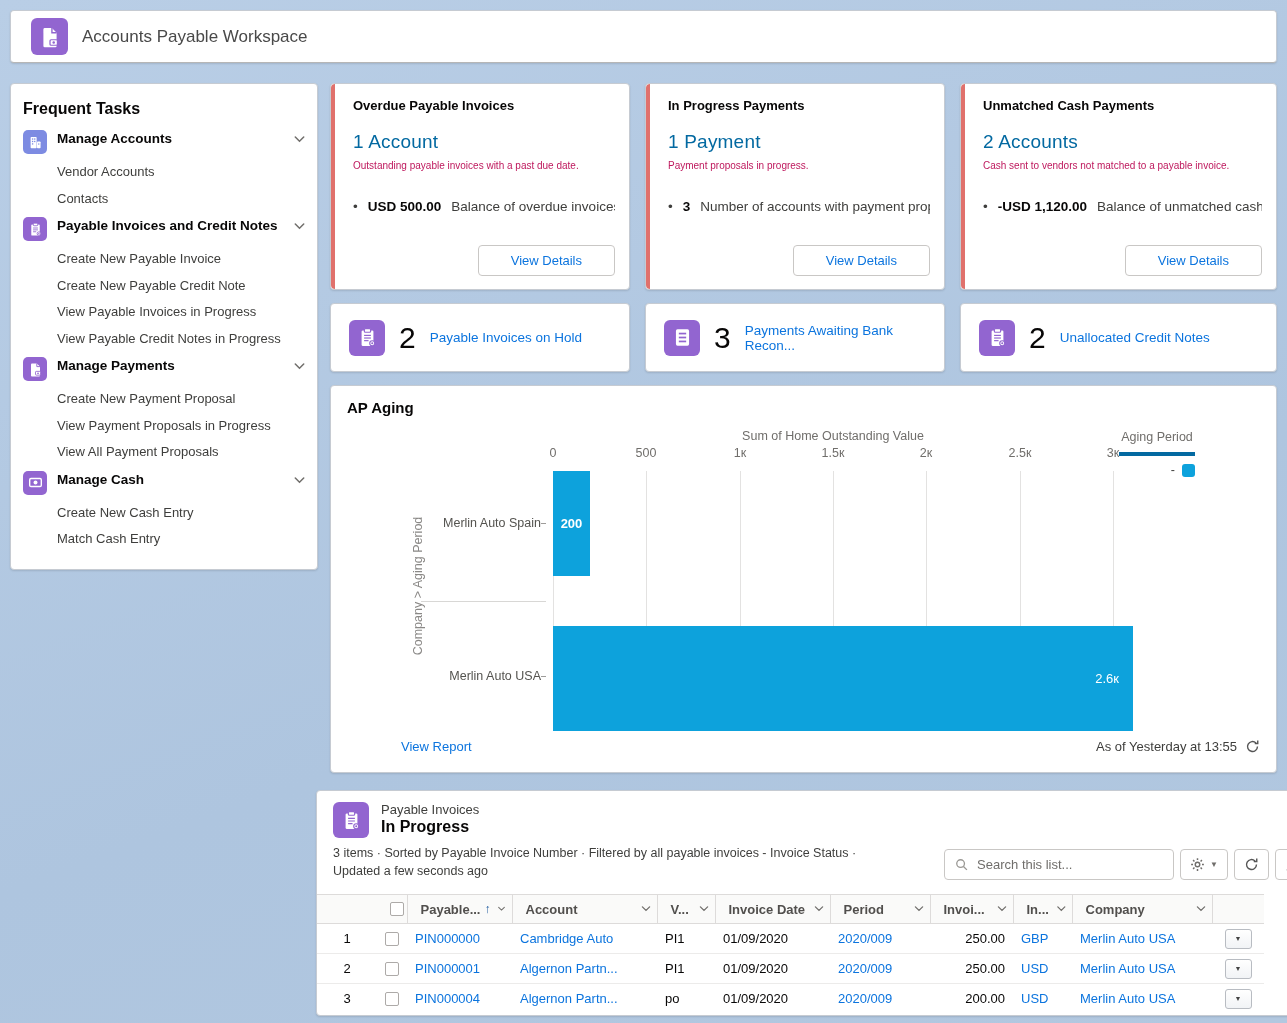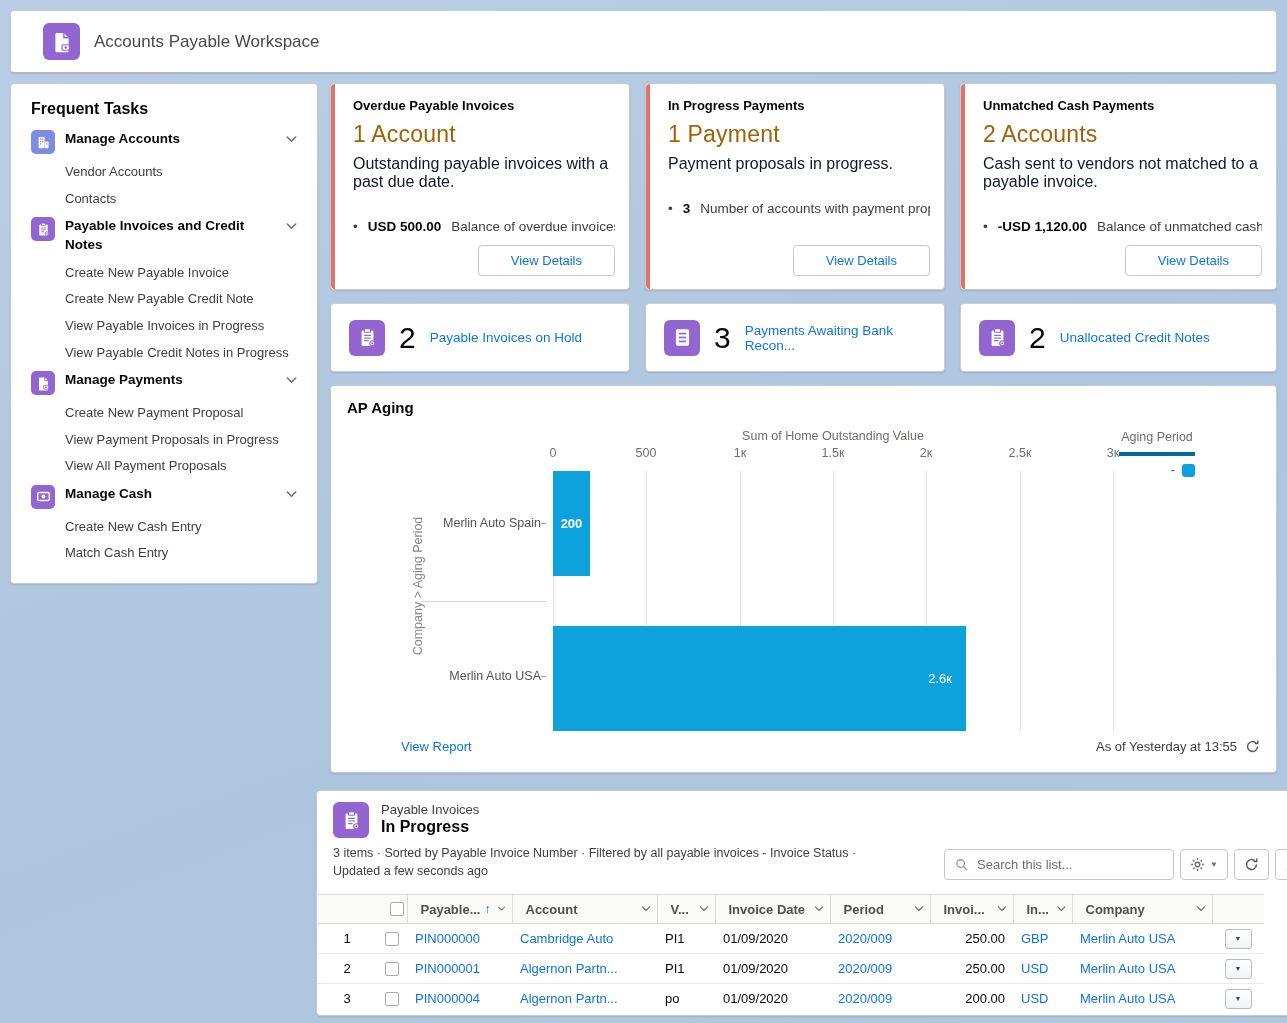--- a/index.html
+++ b/index.html
@@ -2,40 +2,40 @@
 <html><head>
 <meta charset="utf-8">
 <style>
   *{box-sizing:border-box;margin:0;padding:0}
   html,body{width:1287px;height:1023px;overflow:hidden}
   body{font-family:"Liberation Sans",sans-serif;background:linear-gradient(160deg,#b9cee6 0%,#aec5df 60%,#b2c8e0 100%);position:relative;color:#080707}
   .card{background:#fff;border:1px solid #c6cbd2;border-radius:4px;box-shadow:0 1px 2px rgba(0,0,0,.12);position:absolute}
   a,.link{color:#0b74de;text-decoration:none;cursor:pointer}
   svg{display:block}
   
-  .hdr{left:10px;top:10px;width:1267px;height:63px;display:flex;align-items:center;gap:14px;padding:0 32px;border-bottom:1px solid #b6b6b6}
+  .hdr{left:10px;top:10px;width:1267px;height:53px;display:flex;align-items:center;gap:14px;padding:0 20px;border-bottom:1px solid #b6b6b6}
   .tile{border-radius:6px;display:flex;align-items:center;justify-content:center;flex:none}
   .tile-purple{background:#9265d0}
   .tile-blue{background:#7d8be2}
   .hdr-title{font-size:17px;color:#494949}
   
-  .side{left:10px;top:83px;width:308px;padding:16px 20px 12px}
+  .side{left:10px;top:83px;width:308px;padding:16px 12px 12px}
   .side-title{font-size:16px;font-weight:700;margin-bottom:12px}
   .sect{display:flex;align-items:flex-start;gap:10px;margin:10px 0 4px;cursor:pointer}
   .sect .tile{width:24px;height:24px;border-radius:5px}
   .sect-label{flex:1;font-weight:700;font-size:13.5px;line-height:1.4}
   .sect .chev{margin-top:6px;flex:none}
   .items{list-style:none}
   .items li{margin:9px 0 9px 34px;font-size:13px;color:#3e3e3c;line-height:1.35;cursor:pointer}
   
   .kpi{top:83px;height:207px;padding:14px 14px 14px 22px;overflow:hidden}
   .kpi .stripe{position:absolute;left:0;top:0;bottom:0;width:4px;background:#e0716c;border-radius:4px 0 0 4px}
   .kpi-title{font-size:13px;font-weight:700}
-  .kpi-headline{font-size:23px;color:#a16207;margin-top:8px;letter-spacing:.2px}
-  .kpi-desc{font-size:16px;color:#0f172a;margin-top:7px}
+  .kpi-headline{font-size:19px;color:#0369a1;margin-top:18px;letter-spacing:.2px}
+  .kpi-desc{font-size:10px;color:#be185d;margin-top:7px}
   .kpi-bullet{display:flex;gap:10px;font-size:13.5px;color:#3e3e3c;margin-top:28px;align-items:baseline;white-space:nowrap;overflow:hidden}
   .kpi-bullet b{color:#080707}
   .btn{display:inline-flex;align-items:center;justify-content:center;height:31px;padding:0 32px;border:1px solid #c9c7c5;border-radius:4px;background:#fff;color:#0b74de;font-size:13px;cursor:pointer;font-family:inherit}
   .kpi .btn{position:absolute;right:14px;bottom:13px}
   
   .quick{top:303px;height:69px;display:flex;align-items:center;gap:14px;padding:0 18px;cursor:pointer}
   .quick .tile{width:36px;height:36px}
   .quick-count{font-size:30px;font-weight:300;color:#080707}
   .quick-label{font-size:13.5px}
   
@@ -340,21 +340,21 @@
     <div class="grid" style="left:0px"></div>
     <div class="grid" style="left:93px"></div>
     <div class="grid" style="left:187px"></div>
     <div class="grid" style="left:280px"></div>
     <div class="grid" style="left:373px"></div>
     <div class="grid" style="left:467px"></div>
     <div class="grid" style="left:560px"></div>
     <div class="bar bar0" style="width: 37px; background: rgb(13, 162, 220);">
         <span>200</span>
       </div>
-    <div class="bar bar1" style="width: 413px; background: rgb(13, 162, 220);">
+    <div class="bar bar1" style="width: 580px; background: rgb(13, 162, 220);">
         <span>2.6к</span>
       </div>
   </div>
 
   <div class="cats">
     <div class="cat cat0">
         <span>Merlin Auto Spain</span>
         <span class="cat-tick"></span>
       </div>
     <div class="cat cat1">

